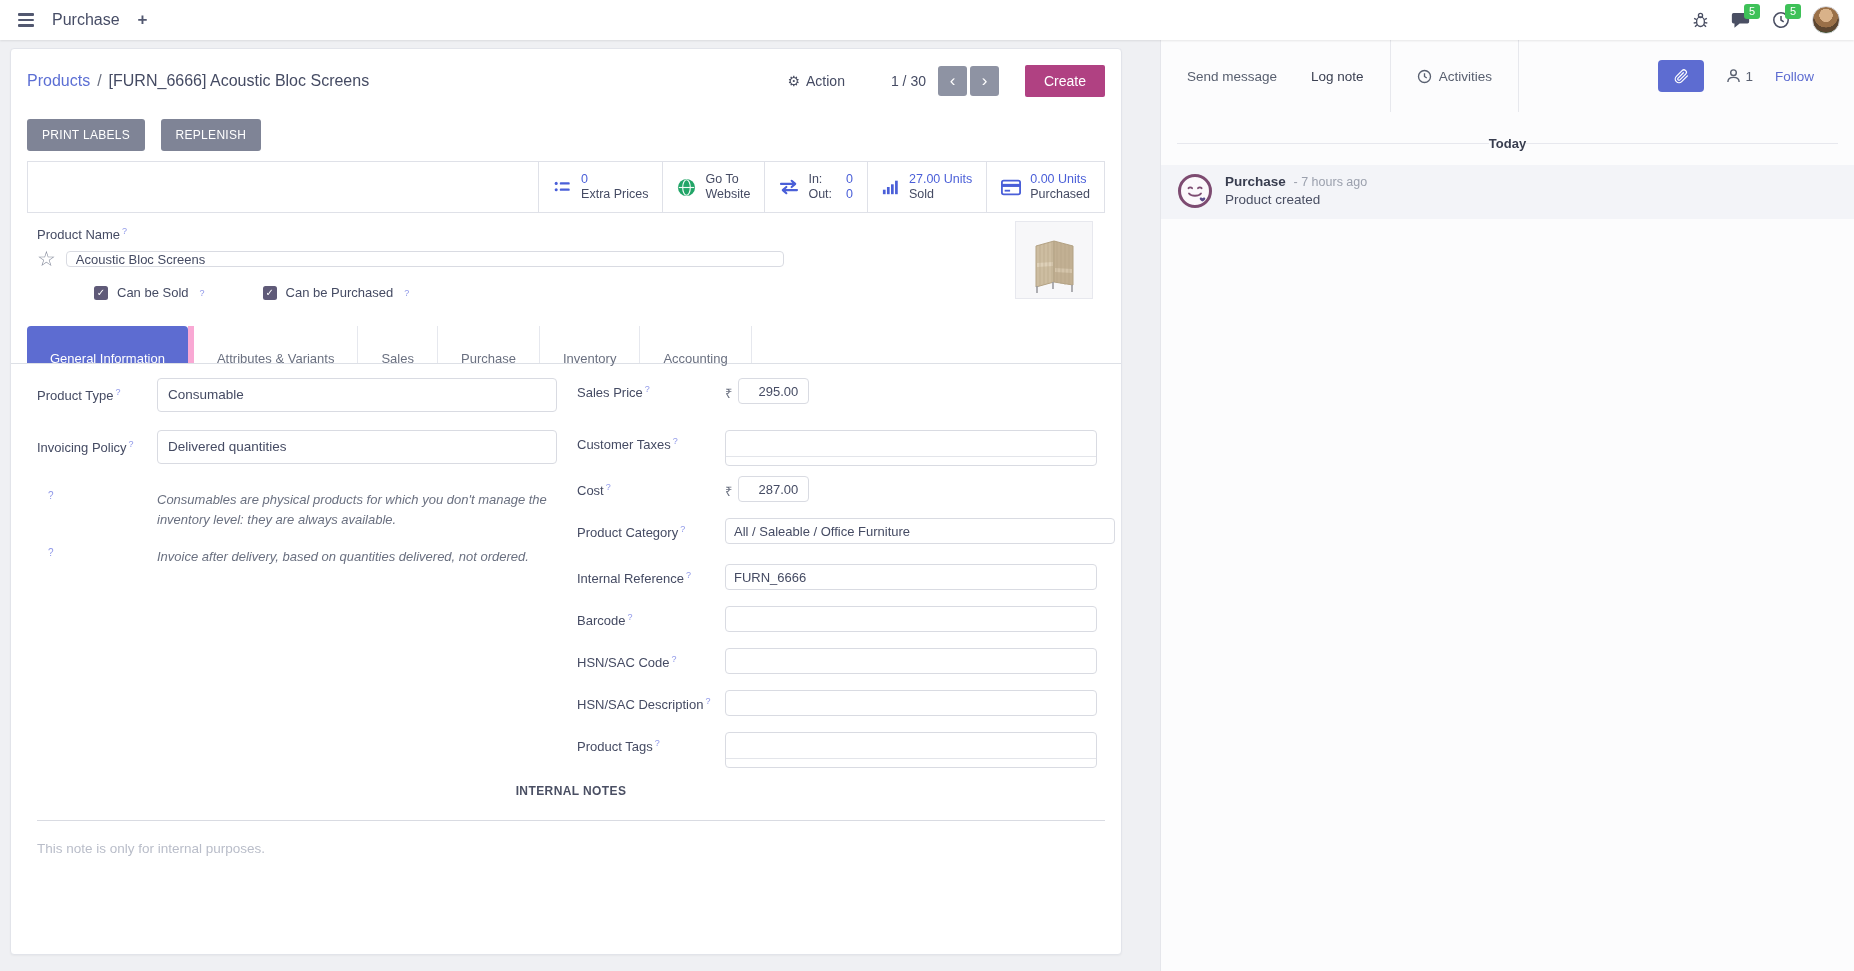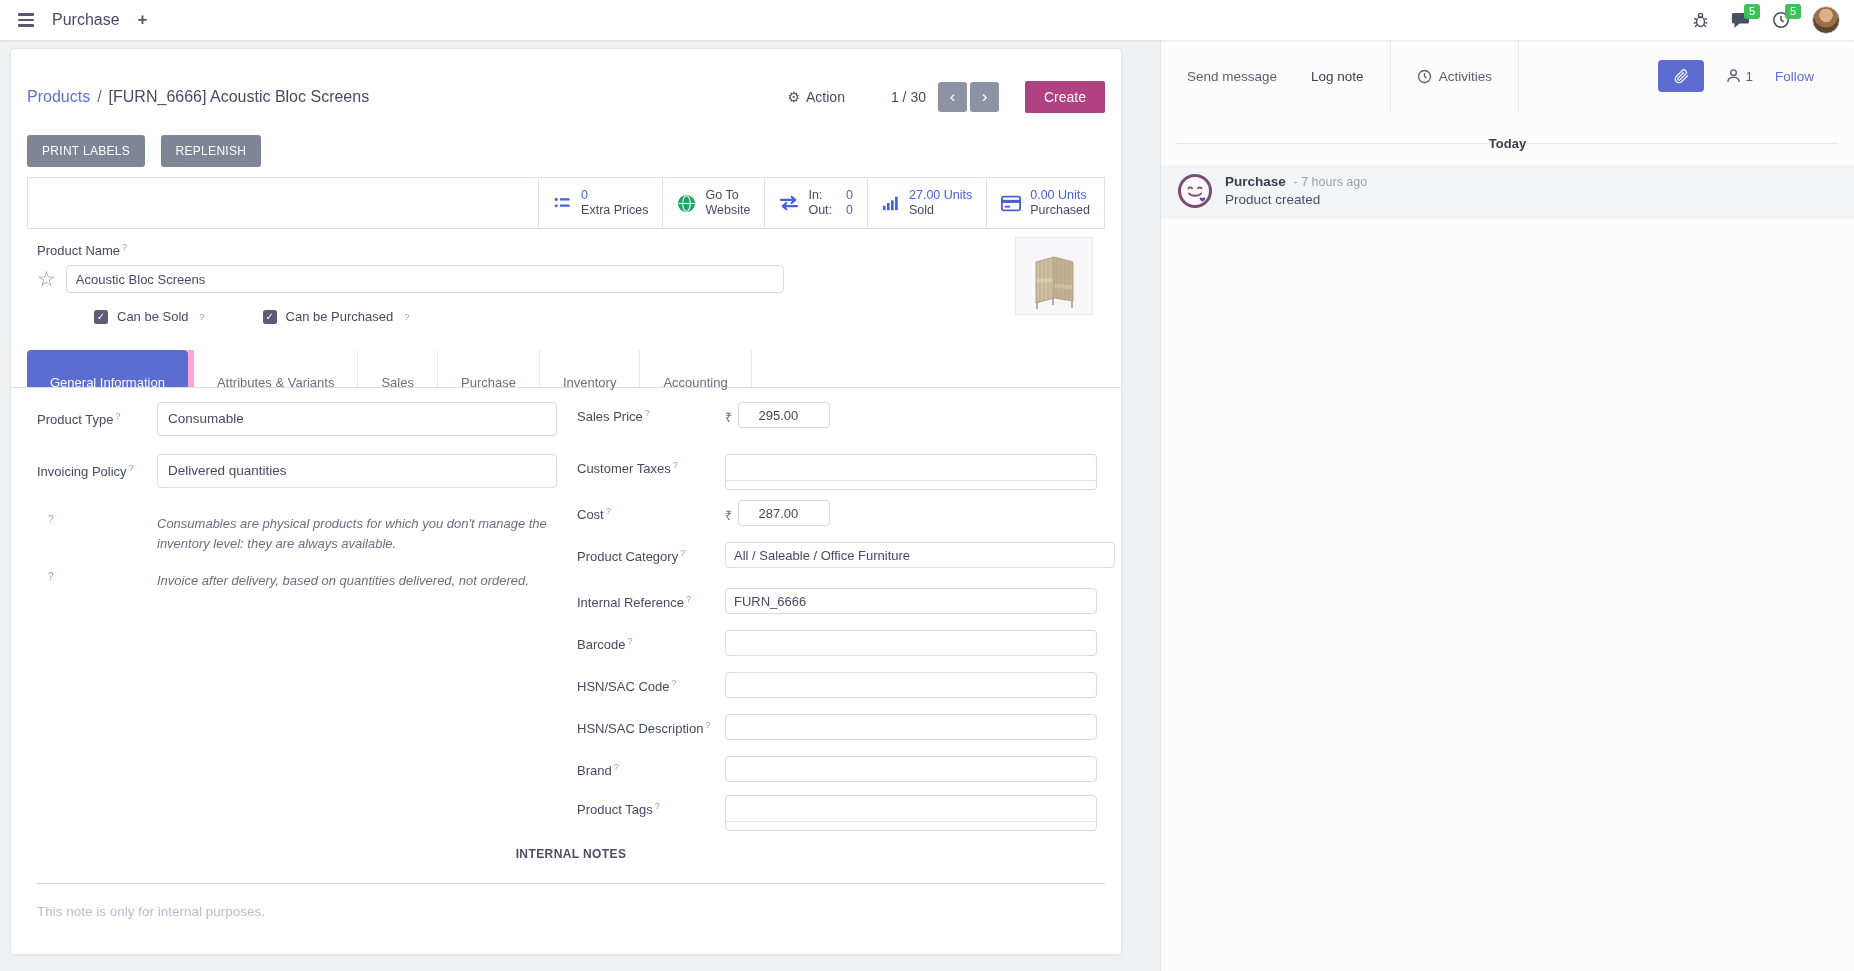--- a/index.html
+++ b/index.html
@@ -22,21 +22,21 @@
             background:radial-gradient(circle at 50% 32%, #d9b289 0 30%, #9a7048 31% 55%, #5d4630 56% 75%, #41502f 76%); }
 
   
   .main { display:flex; height:931px; }
   .left-pane { width:1160px; padding:8px 38px 0 10px; }
   .card { background:#fff; border:1px solid #e2e4ea; border-radius:4px; width:1112px; height:907px;
           box-shadow:0 1px 2px rgba(0,0,0,.04); overflow:hidden; }
   .chatter { flex:1; background:#fcfcfd; border-left:1px solid #e5e6eb; }
 
   
-  .control-row { display:flex; align-items:center; padding:16px 16px 14px;margin-top:16px; }
+  .control-row { display:flex; align-items:center; padding:16px 16px 14px; }
   .breadcrumb { font-size:16px; display:flex; align-items:center; }
   .bc-link { color:#5c6fd4; cursor:pointer; }
   .bc-sep { color:#6a7080; margin:0 7px; }
   .bc-current { color:#454b63; }
   .cp-right { margin-left:auto; display:flex; align-items:center; }
   .action-btn { display:flex; align-items:center; gap:6px; font-size:14px; color:#454b63; cursor:pointer; margin-right:46px; }
   .gear { font-size:14px; color:#4a4f63; }
   .pager-text { font-size:14px; color:#454b63; margin-right:12px; }
   .pager-btn { width:29px; height:30px; background:#8e93a3; color:#fff; border:none; border-radius:3px;
                font-size:17px; line-height:28px; cursor:pointer; }
@@ -57,21 +57,21 @@
   .stat-lbl { color:#454b63; }
   .io-grid { display:grid; grid-template-columns:auto auto; column-gap:14px; font-size:12.5px; line-height:15px; }
   .io-grid .k { color:#454b63; } .io-grid .v { color:#4a5fd8; }
 
   
   .name-section { padding:13px 16px 0 26px; position:relative; }
   .field-label { font-size:13px; color:#454b63; }
   sup.q { font-size:9px; color:#8e97e8; margin-left:2px; }
   .name-row { display:flex; align-items:center; gap:10px; margin-top:7px; }
   .star { font-size:21px; color:#8a8f9f; cursor:pointer; line-height:20px; }
-  .name-input { width:718px; height:28px; border:1px solid #d9dbe2; border-radius:4px; padding:0 9px;
+  .name-input { width:718px; height:16px; border:1px solid #d9dbe2; border-radius:4px; padding:0 9px;
                 font-size:13px; color:#454b63; font-family:inherit; outline:none; }
   .product-img { position:absolute; right:28px; top:8px; width:78px; height:78px;
                  border:1px solid #e7e8ee; background:#fafafb; cursor:pointer; }
   .checkbox-row { padding:16px 16px 0 57px; display:flex; gap:58px; }
   .cb-item { display:flex; align-items:center; gap:9px; font-size:13px; color:#454b63; }
   .cb-box { width:14px; height:14px; background:#5f5a78; border-radius:2.5px; color:#fff; font-size:10px;
             line-height:14px; text-align:center; cursor:pointer; }
 
   
   .tabs { margin-top:26px; padding:0 16px; border-bottom:1px solid #dde0e6; display:flex; height:38px; }
@@ -89,21 +89,21 @@
   .sel-box { width:400px; height:34px; border:1px solid #d9dbe2; border-radius:4px; font-size:13.5px;
              color:#454b63; padding:8px 10px; cursor:pointer; }
   .row-pt { margin-bottom:18px; }
   .help-row { display:flex; margin-top:26px; }
   .help-q { width:120px; padding-left:11px; font-size:10px; color:#8e97e8; }
   .help-text { width:400px; font-size:13px; font-style:italic; color:#6a7080; line-height:20px; }
   .help-row.second { margin-top:17px; }
 
   .txt-input { height:26px; border:1px solid #d9dbe2; border-radius:4px; padding:0 8px; font-size:13px;
                color:#454b63; font-family:inherit; outline:none; background:#fff; }
-  .w-full { width:372px; } .w-cat { width:390px; } .w-money { width:92px;padding-left:19px; }
+  .w-full { width:372px; } .w-cat { width:390px; } .w-money { width:71px;padding-left:19px; }
   .currency { font-size:13px; color:#6a7080; padding-top:6px; margin-right:6px; }
   .money-wrap { display:flex; }
   .tags-box { width:372px; height:36px; border:1px solid #d9dbe2; border-radius:4px; position:relative; cursor:text; }
   .tags-box::after { content:""; position:absolute; left:0; right:0; bottom:8px; border-top:1px solid #e3e5ea; }
 
   .mb-sales { margin-bottom:26px; } .mb-taxes { margin-bottom:10px; } .mb-16 { margin-bottom:16px; }
   .mb-cat { margin-bottom:20px; } .mb-brand { margin-bottom:13px; }
 
   
   .notes { margin:16px 16px 0 26px; }
@@ -363,24 +363,20 @@
           <div class="frow mb-16">
             <div class="field-label"><span>Barcode</span><sup class="q">?</sup></div>
             <input class="txt-input w-full" value="" style="">
           </div>
           <div class="frow mb-16">
             <div class="field-label"><span>HSN/SAC Code</span><sup class="q">?</sup></div>
             <input class="txt-input w-full" value="" style="">
           </div>
           <div class="frow mb-16">
             <div class="field-label"><span>HSN/SAC Description</span><sup class="q">?</sup></div>
-            <input class="txt-input w-full" value="" style="">
-          </div>
-          <div class="frow mb-brand">
-            <div class="field-label"><span>Brand</span><sup class="q">?</sup></div>
             <input class="txt-input w-full" value="" style="">
           </div>
           <div class="frow">
             <div class="field-label"><span>Product Tags</span><sup class="q">?</sup></div>
             <div class="tags-box"></div>
           </div>
         </div>
       </div>
 
       <div class="notes">

